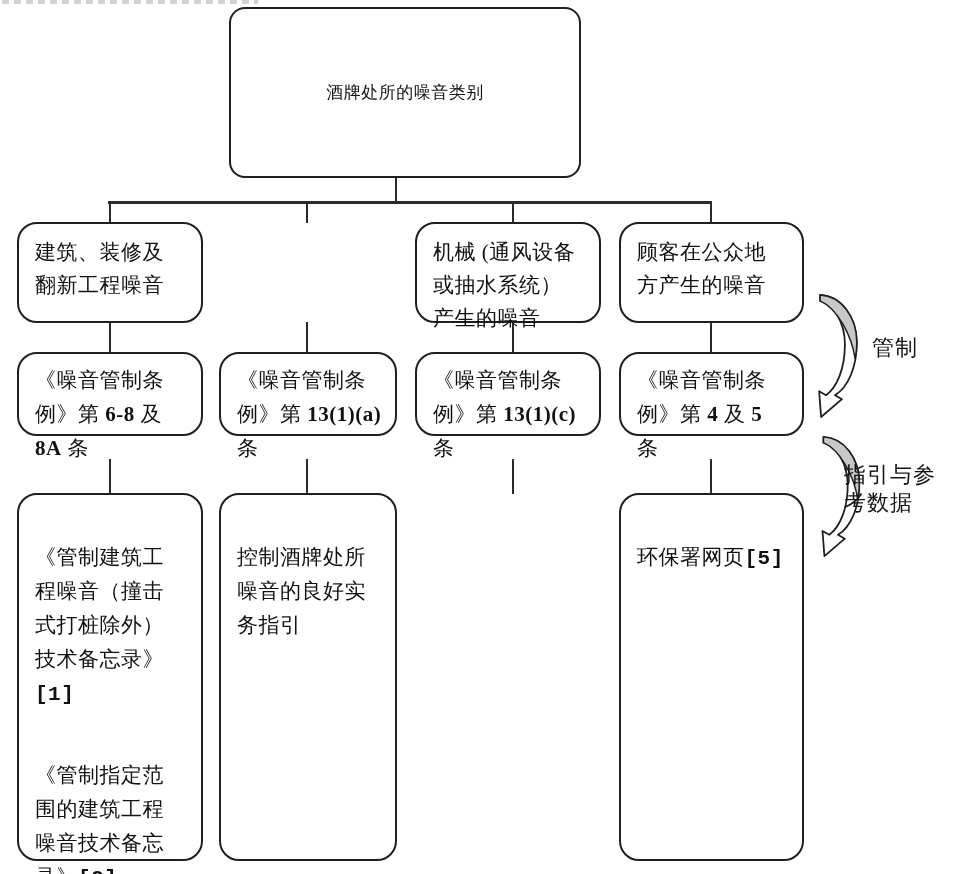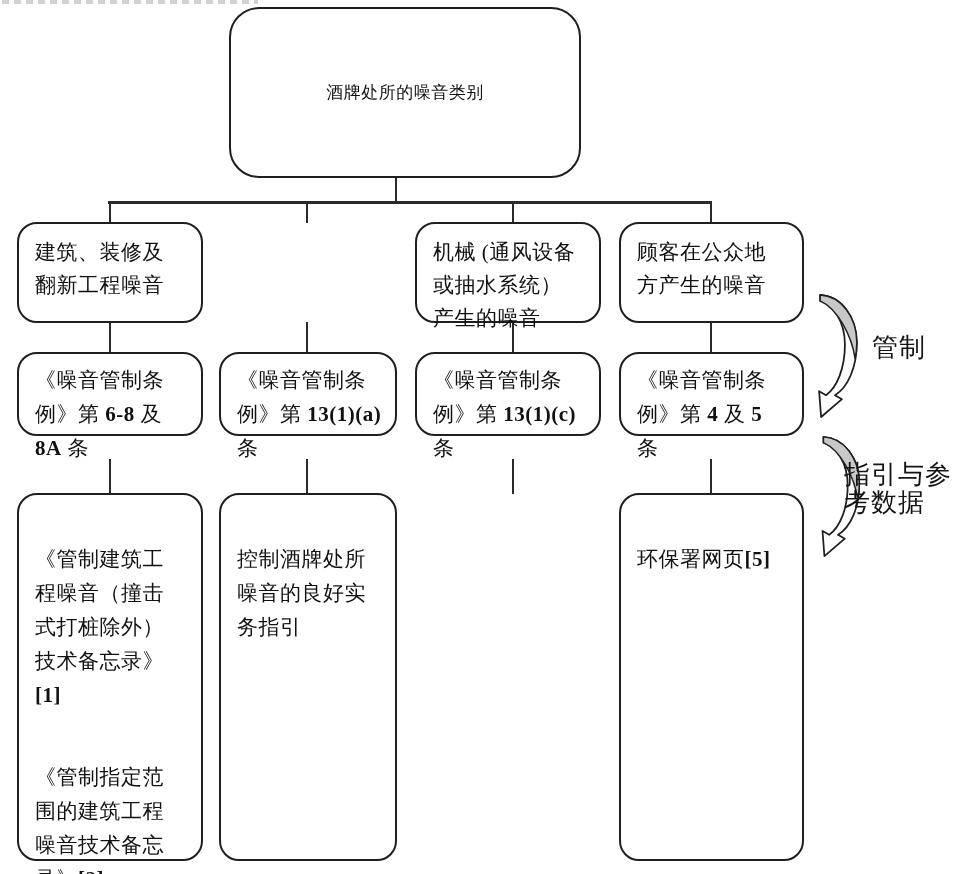--- a/index.html
+++ b/index.html
@@ -13,37 +13,37 @@
     background:repeating-linear-gradient(90deg,#9a9a9a 0 7px,transparent 7px 12px);
   }
   .box{
     position:absolute;box-sizing:border-box;background:#ffffff;
     border:2px solid #1f1f1f;border-radius:20px;
     font-size:21px;line-height:34px;letter-spacing:.5px;
     white-space:pre-line;padding:10px 8px 1px 16px;
   }
   .box b{font-weight:bold;}
   .rootbox{
-    left:229px;top:7px;width:352px;height:171px;border-radius:30px;
+    left:229px;top:7px;width:352px;height:171px;border-radius:16px;
     display:flex;align-items:center;justify-content:center;text-align:center;
     font-size:17px;padding:0;line-height:1.4;
   }
   .cat{top:222px;height:101px;line-height:33px;padding-top:12px;}
   .reg{top:352px;height:84px;padding-top:9px;}
   .gui{top:493px;height:368px;padding-top:13px;}
-  .gui p{margin:0;}
+  .gui p{margin:0;font-family:Liberation Mono, monospace;}
   .gui p.para2{margin-top:14px;}
   .col1{left:17px;width:186px;}
   .col2{left:219px;width:178px;}
   .col3{left:415px;width:186px;}
   .col4{left:619px;width:185px;}
   .line{position:absolute;background:#2a2a2a;}
   .arrow{position:absolute;}
   .side-label{
-    position:absolute;font-size:26px;letter-spacing:1px;line-height:28px;
+    position:absolute;font-size:22px;letter-spacing:1px;line-height:28px;
     white-space:pre-line;color:#151515;
   }
 </style>
 </head>
 <body>
 
 <div class="canvas">
 
   <div class="top-artifact"></div>
 

